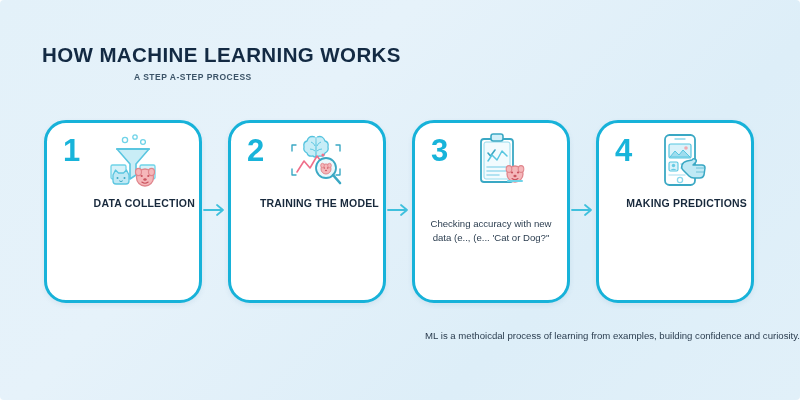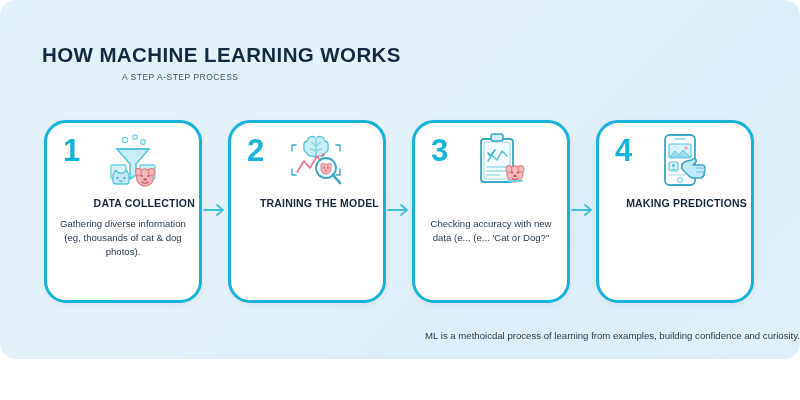--- a/index.html
+++ b/index.html
@@ -9,42 +9,42 @@
   body {
     width: 800px;
     height: 400px;
     overflow: hidden;
     font-family: "Liberation Sans", sans-serif;
     background: #ffffff;
   }
   #canvas {
     position: relative;
     width: 800px;
-    height: 359px;
+    height: 400px;
     box-sizing: border-box;
     background: linear-gradient(135deg, #e3f1f9 0%, #e6f2fa 35%, #ddeef8 70%, #e1f0f9 100%);
-    border-radius: 16px;
+    border-radius: 4px;
     overflow: hidden;
   }
   #title {
     position: absolute;
     left: 42px;
     top: 43px;
     font-size: 20.5px;
     font-weight: bold;
     color: #132a43;
     letter-spacing: 0.4px;
     white-space: nowrap;
   }
   #subtitle {
     position: absolute;
-    left: 122px;
+    left: 134px;
     top: 72px;
     font-size: 8.5px;
-    font-weight: normal;
+    font-weight: bold;
     color: #3c5468;
     letter-spacing: 0.5px;
     white-space: nowrap;
   }
   #cards {
     position: absolute;
     left: 44px;
     top: 120px;
     width: 712px;
     height: 183px;
@@ -165,21 +165,20 @@
             <ellipse cx="39.5" cy="41" rx="3" ry="3.6" fill="#f5b7ba" stroke="#e0868d" stroke-width="1.2"></ellipse>
             <ellipse cx="52.5" cy="41" rx="3" ry="3.6" fill="#f5b7ba" stroke="#e0868d" stroke-width="1.2"></ellipse>
             <circle cx="42.7" cy="45" r="1.1" fill="#c9545f"></circle>
             <circle cx="49.3" cy="45" r="1.1" fill="#c9545f"></circle>
             <ellipse cx="46" cy="48.5" rx="1.7" ry="1.2" fill="#c9545f"></ellipse>
             <path d="M42.8 51 q3.2 2.4 6.4 0" stroke="#c9545f" stroke-width="1.1" fill="none" stroke-linecap="round"></path>
           </svg>
         </div>
       </div>
       <div class="card-title">DATA COLLECTION</div>
-      <div class="card-body">Gathering diverse information (eg, thousands of cat &amp; dog photos).</div>
     </div>
 
     <div class="card c2">
       <div class="card-top">
         <div class="card-num">2</div>
         <div class="card-icon">
           <svg viewBox="0 0 66 58">
 
             <g transform="translate(22,3)">
               <path d="M10 3 q-6 -2 -8 4 q-4 1 -3 6 q-1 4 3 6 q1 4 6 3 q2 2 4 0" fill="#c7edf7" stroke="#55c3de" stroke-width="1.3" stroke-linejoin="round"></path>

